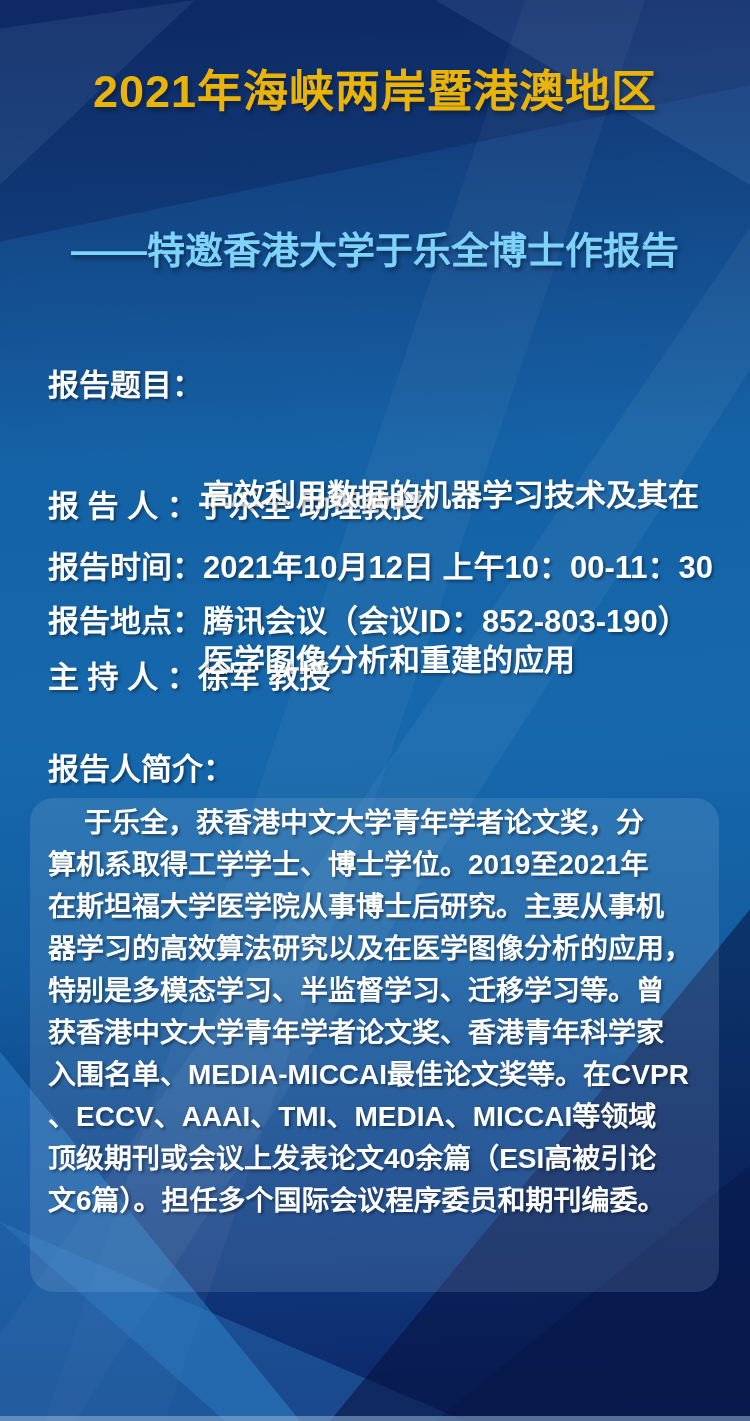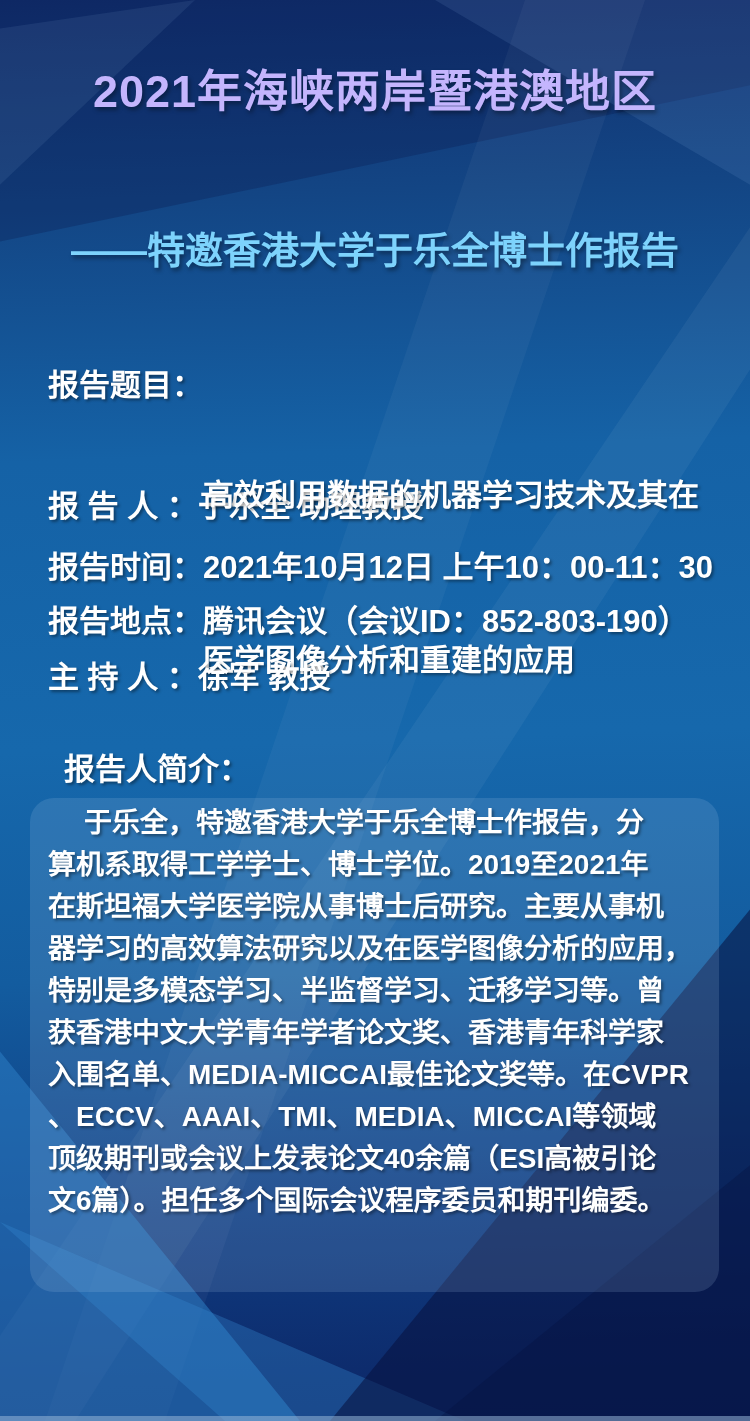--- a/index.html
+++ b/index.html
@@ -29,21 +29,21 @@
   .s-bl-bright     { background: rgba(44,125,196,0.55); clip-path: polygon(0 74%, 40% 100%, 0 100%); }
   .s-bl-bright2    { background: rgba(52,135,205,0.35); clip-path: polygon(0 86%, 62% 100%, 30% 100%); }
   .s-br-dark       { background: rgba(7,17,62,0.55);    clip-path: polygon(100% 64%, 100% 100%, 44% 100%); }
   .s-br-dark2      { background: rgba(7,17,62,0.35);    clip-path: polygon(58% 100%, 100% 82%, 100% 100%); }
   .s-bottom-strip  { top: auto; height: 5px; bottom: 0; background: rgba(150,180,215,0.55); }
   
   .title {
     position: absolute; left: 0; width: 750px;
     text-align: center;
     font-size: 45px; line-height: 48px;
-    color: #c4b5fd;
+    color: #eab308;
     text-shadow: 2px 3px 4px rgba(0,0,0,0.35);
     letter-spacing: 1px;
   }
   .title-1 { top: 68px; }
   .title-2 { top: 134px; }
   .subtitle {
     position: absolute; top: 230px; left: 0; width: 750px;
     text-align: center;
     font-size: 38px; line-height: 42px;
     color: #7dd3fc;
@@ -62,21 +62,20 @@
   .row-topic .label,
   .row-topic .value  { line-height: 55px; }
   .row-speaker { top: 490px; }
   .row-time    { top: 551px; }
   .row-venue   { top: 605px; }
   .row-host    { top: 661px; align-items: flex-end; }
   .bio-heading {
     position: absolute; top: 753px; left: 48px;
     font-size: 31px; line-height: 34px;
     text-shadow: 2px 2px 3px rgba(0,0,0,0.40);
-    margin-left: 16px;
   }
   .bio-box {
     position: absolute; top: 798px; left: 30px;
     width: 689px; height: 494px;
     box-sizing: border-box;
     border-radius: 24px;
     background: rgba(173,205,235,0.16);
     padding: 4px 6px 0 18px;
   }
   .bio-line {
@@ -131,21 +130,21 @@
   </div>
 
   <div class="row row-host">
     <div class="label">主 持 人 ：</div>
     <div class="value">徐军 教授</div>
   </div>
 
   <div class="bio-heading">报告人简介：</div>
 
   <div class="bio-box">
-    <div class="bio-line indent">于乐全，特邀香港大学于乐全博士作报告，分</div>
+    <div class="bio-line indent">于乐全，获香港中文大学青年学者论文奖，分</div>
     <div class="bio-line">算机系取得工学学士、博士学位。2019至2021年</div>
     <div class="bio-line">在斯坦福大学医学院从事博士后研究。主要从事机</div>
     <div class="bio-line">器学习的高效算法研究以及在医学图像分析的应用，</div>
     <div class="bio-line">特别是多模态学习、半监督学习、迁移学习等。曾</div>
     <div class="bio-line">获香港中文大学青年学者论文奖、香港青年科学家</div>
     <div class="bio-line">入围名单、MEDIA-MICCAI最佳论文奖等。在CVPR</div>
     <div class="bio-line">、ECCV、AAAI、TMI、MEDIA、MICCAI等领域</div>
     <div class="bio-line">顶级期刊或会议上发表论文40余篇（ESI高被引论</div>
     <div class="bio-line">文6篇）。担任多个国际会议程序委员和期刊编委。</div>
   </div>

